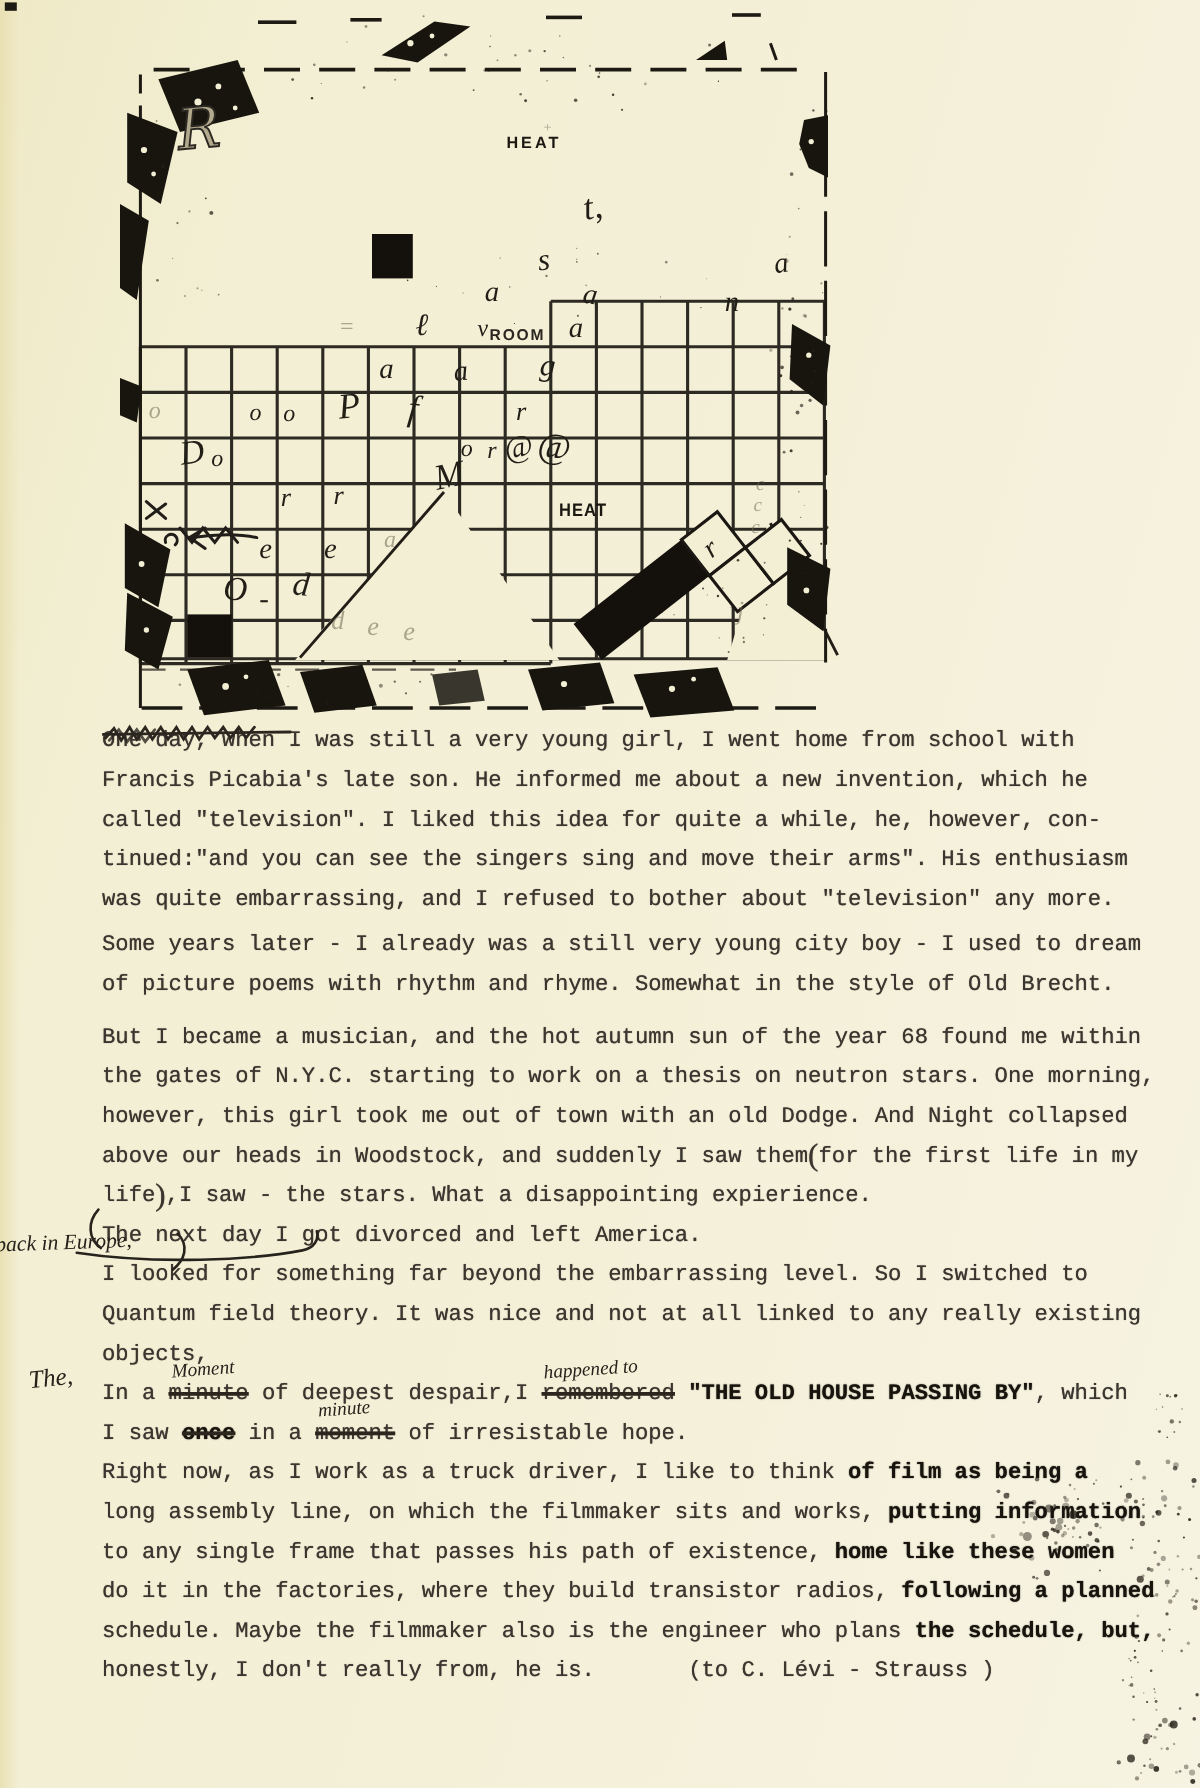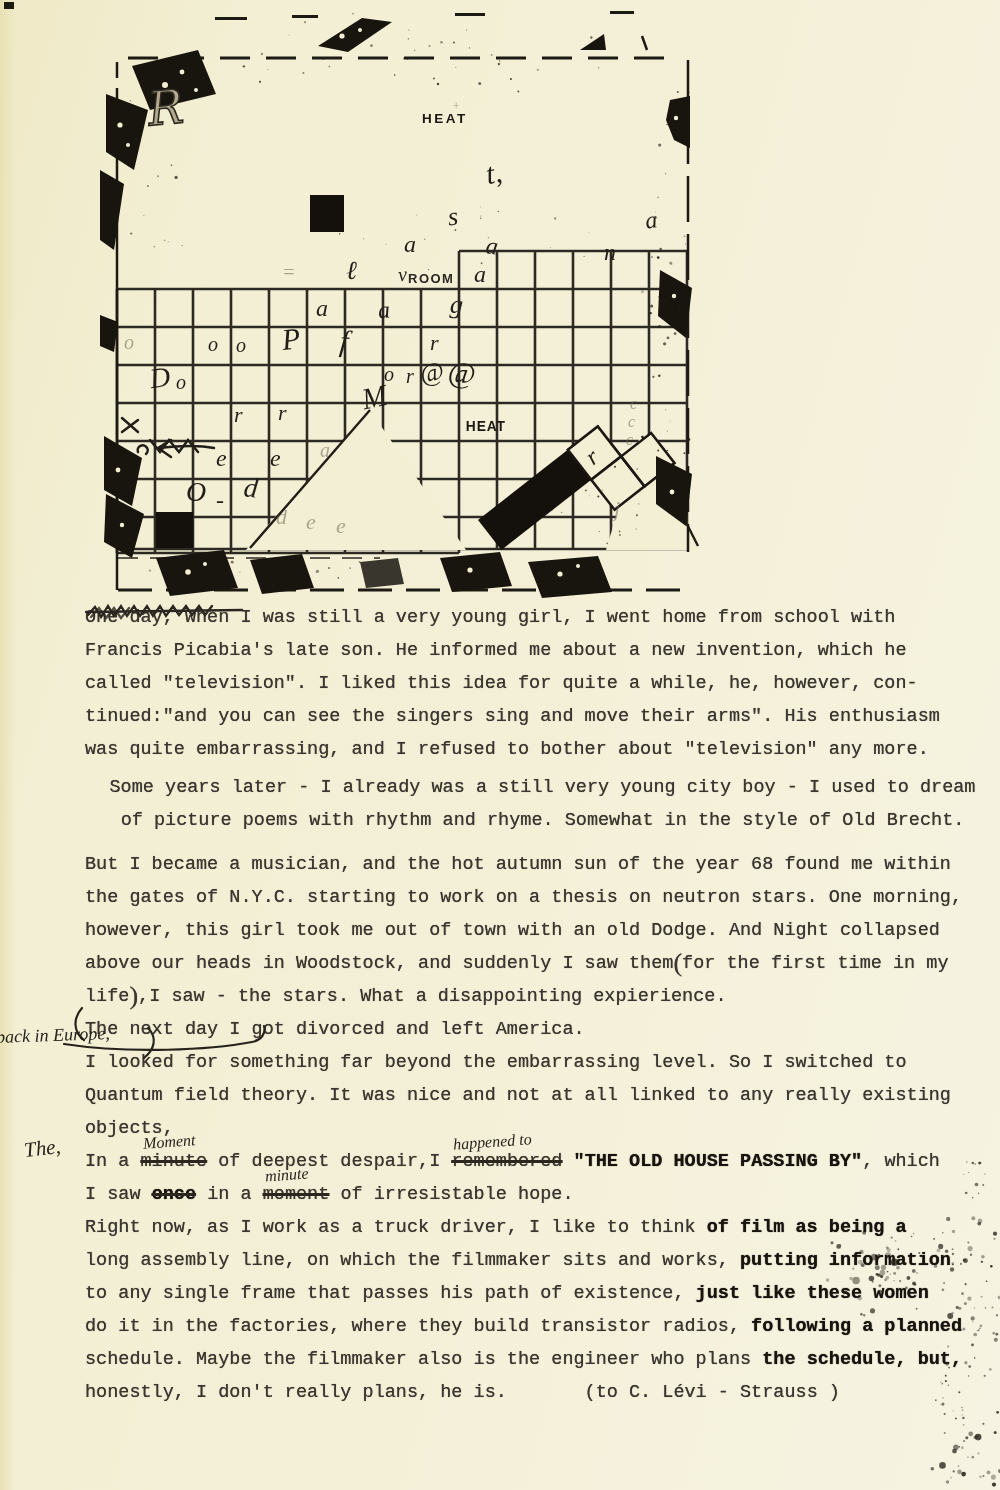--- a/index.html
+++ b/index.html
@@ -217,29 +217,29 @@
 <div id="label-heat" class="plabel" style="left:464px;top:418px;">HEAT</div>
 
 <div id="typed">
     <div style="margin-bottom: 5px;">
       <div class="line"><span>One day, when I was still a very young girl, I went home from school with</span></div>
       <div class="line"><span>Francis Picabia's late son. He informed me about a new invention, which he</span></div>
       <div class="line"><span>called "television". I liked this idea for quite a while, he, however, con-</span></div>
       <div class="line"><span>tinued:"and you can see the singers sing and move their arms". His enthusiasm</span></div>
       <div class="line"><span>was quite embarrassing, and I refused to bother about "television" any more.</span></div>
     </div>
-    <div style="margin-bottom: 11px; text-align: center;">
+    <div style="margin-bottom: 11px;">
       <div class="line"><span>Some years later - I already was a still very young city boy - I used to dream</span></div>
       <div class="line"><span>of picture poems with rhythm and rhyme. Somewhat in the style of Old Brecht.</span></div>
     </div>
     <div style="margin-bottom: 0px;">
       <div class="line"><span>But I became a musician, and the hot autumn sun of the year 68 found me within</span></div>
       <div class="line"><span>the gates of N.Y.C. starting to work on a thesis on neutron stars. One morning,</span></div>
       <div class="line"><span>however, this girl took me out of town with an old Dodge. And Night collapsed</span></div>
-      <div class="line"><span>above our heads in Woodstock, and suddenly I saw them</span><span class="bigp">(</span><span>for the first time in my</span></div>
+      <div class="line"><span>above our heads in Woodstock, and suddenly I saw them</span><span class="bigp">(</span><span>for the first life in my</span></div>
       <div class="line"><span>life</span><span class="bigp">)</span><span>,I saw - the stars. What a disappointing expierience.</span></div>
       <div class="line"><span>The next day I got divorced and left America.</span></div>
     </div>
     <div style="margin-bottom: 0px;">
       <div class="line"><span>I looked for something far beyond the embarrassing level. So I switched to</span></div>
       <div class="line"><span>Quantum field theory. It was nice and not at all linked to any really existing</span></div>
       <div class="line"><span>objects, </span><span class="scrib"><svg width="160" height="22" viewBox="0 0 160 22">
             <g stroke="#2b2720" stroke-width="2.3" fill="none" stroke-linecap="round">
               <path d="M3,14 l7,-8 l6,10 l7,-11 l6,10 l7,-10 l6,10 l7,-10 l6,10 l7,-10 l6,10 l7,-10 l6,10 l7,-10 l6,9 l7,-9 l6,9 l7,-9 l6,9 l7,-9"></path>
               <path d="M1,11 L157,9"></path>
@@ -249,24 +249,24 @@
     </div>
     <div style="margin-bottom: 0px;">
       <div class="line"><span>In a </span><span class="corr"><span class="ov">Moment</span><span class="s">minute</span></span><span> of deepest despair,I </span><span class="corr"><span class="ov">happened to</span><span class="s">remembered</span></span><span> </span><span class="b">"THE OLD HOUSE PASSING BY"</span><span>, which</span></div>
       <div class="line"><span>I saw </span><span class="b s">once</span><span> in a </span><span class="corr"><span class="ov">minute</span><span class="s">moment</span></span><span> of irresistable hope.</span></div>
     </div>
     <div style="margin-bottom: 0px;">
     </div>
     <div style="margin-bottom: 4px;">
       <div class="line"><span>Right now, as I work as a truck driver, I like to think </span><span class="b">of film as being a</span></div>
       <div class="line"><span>long assembly line, on which the filmmaker sits and works, </span><span class="b">putting information</span></div>
-      <div class="line"><span>to any single frame that passes his path of existence, </span><span class="b">just like these women</span></div>
+      <div class="line"><span>to any single frame that passes his path of existence, </span><span class="b">home like these women</span></div>
       <div class="line"><span>do it in the factories, where they build transistor radios, </span><span class="b">following a planned</span></div>
       <div class="line"><span>schedule. Maybe the filmmaker also is the engineer who plans </span><span class="b">the schedule, but,</span></div>
-      <div class="line"><span>honestly, I don't really plans, he is.</span><span>       </span><span>(to C. Lévi - Strauss )</span></div>
+      <div class="line"><span>honestly, I don't really from, he is.</span><span>       </span><span>(to C. Lévi - Strauss )</span></div>
     </div>
   </div>
 
 <div id="notes">
     <div class="hand" style="left: -4px; top: 1026px; font-size: 18px; transform: rotate(-2deg);">back in Europe,</div>
     <div class="hand" style="left: 24px; top: 1138px; font-size: 21px; transform: rotate(-6deg);">The,</div>
   </div>
 
 <svg id="notes-svg" width="1000" height="1490" viewBox="0 0 1000 1490">
   <g stroke="#26231d" stroke-width="2.2" fill="none" stroke-linecap="round">

